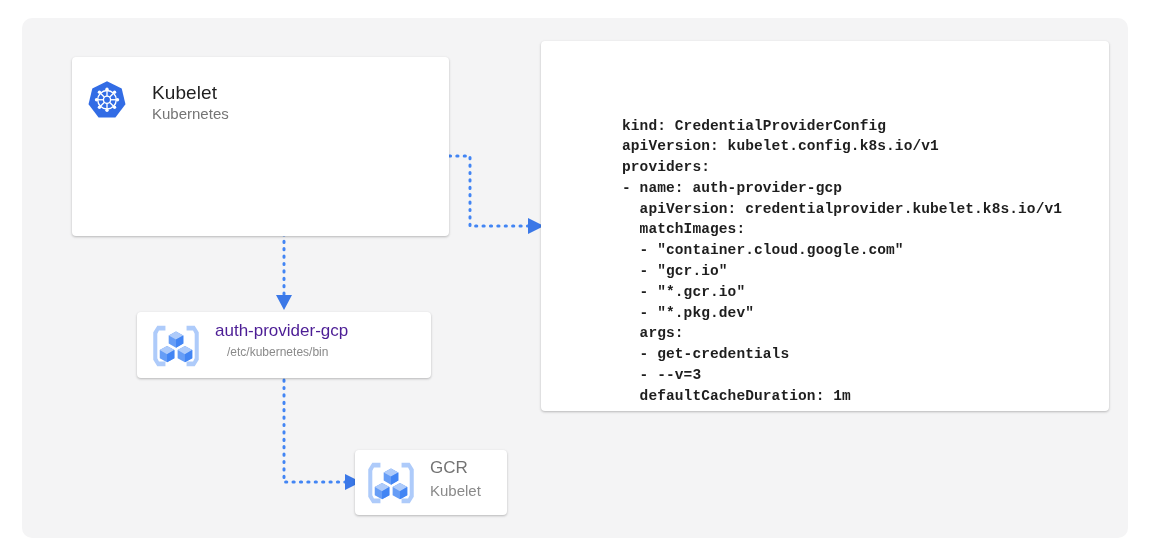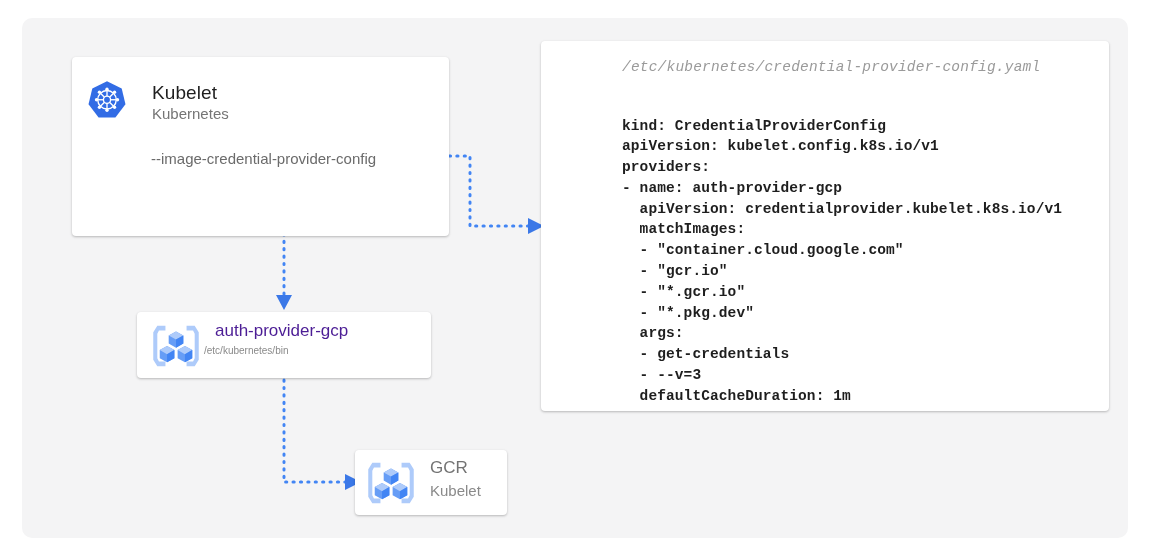--- a/index.html
+++ b/index.html
@@ -95,23 +95,23 @@
   }
   .auth-title {
     position: absolute;
     left: 215px;
     top: 321px;
     font-size: 17px;
     color: #4c1d95;
   }
   .auth-sub {
     position: absolute;
-    left: 204px;
+    left: 227px;
     top: 345px;
-    font-size: 10px;
+    font-size: 12px;
     color: #8a8a8a;
   }
 
   
   .card-gcr {
     left: 355px;
     top: 450px;
     width: 152px;
     height: 65px;
   }
@@ -218,21 +218,20 @@
     <circle cx="75" cy="47" r="4" fill="#ffffff"></circle>
     <circle cx="32" cy="29" r="4" fill="#ffffff"></circle>
     <circle cx="68" cy="29" r="4" fill="#ffffff"></circle>
     <circle cx="32" cy="65" r="4" fill="#ffffff"></circle>
     <circle cx="68" cy="65" r="4" fill="#ffffff"></circle>
   </svg>
 
   <div class="kubelet-title">Kubelet</div>
   <div class="kubelet-sub">Kubernetes</div>
   <div class="kubelet-flags">
-    <div>--image-credential-provider-config</div>
   </div>
 
   <div class="card card-auth"></div>
 
   <svg class="auth-icon" viewBox="0 0 64 64">
     <path d="M19 7 L9 7 L4 15 L4 49 L9 57 L19 57 L19 51 L11 51 L9 47 L9 17 L11 13 L19 13 Z" fill="#aecbfa"></path>
     <path d="M45 7 L55 7 L60 15 L60 49 L55 57 L45 57 L45 51 L53 51 L55 47 L55 17 L53 13 L45 13 Z" fill="#aecbfa"></path>
     <g>
       <polygon points="32,14 41,19 41,29 32,34 23,29 23,19" fill="#669df6"></polygon>
       <polygon points="32,14 41,19 32,24 23,19" fill="#aecbfa"></polygon>
@@ -272,21 +271,20 @@
       <polygon points="43,32 52,37 52,47 43,52 34,47 34,37" fill="#669df6"></polygon>
       <polygon points="43,32 52,37 43,42 34,37" fill="#aecbfa"></polygon>
       <polygon points="43,42 52,37 52,47 43,52" fill="#4285f4"></polygon>
     </g>
   </svg>
 
   <div class="gcr-title">GCR</div>
   <div class="gcr-sub">Kubelet</div>
 
   <div class="card card-yaml"></div>
-  <div class="yaml-filename">/etc/kubernetes/credential-provider-config.yaml</div>
   <pre class="yaml-body">kind: CredentialProviderConfig
 apiVersion: kubelet.config.k8s.io/v1
 providers:
 - name: auth-provider-gcp
   apiVersion: credentialprovider.kubelet.k8s.io/v1
   matchImages:
   - "container.cloud.google.com"
   - "gcr.io"
   - "*.gcr.io"
   - "*.pkg.dev"

